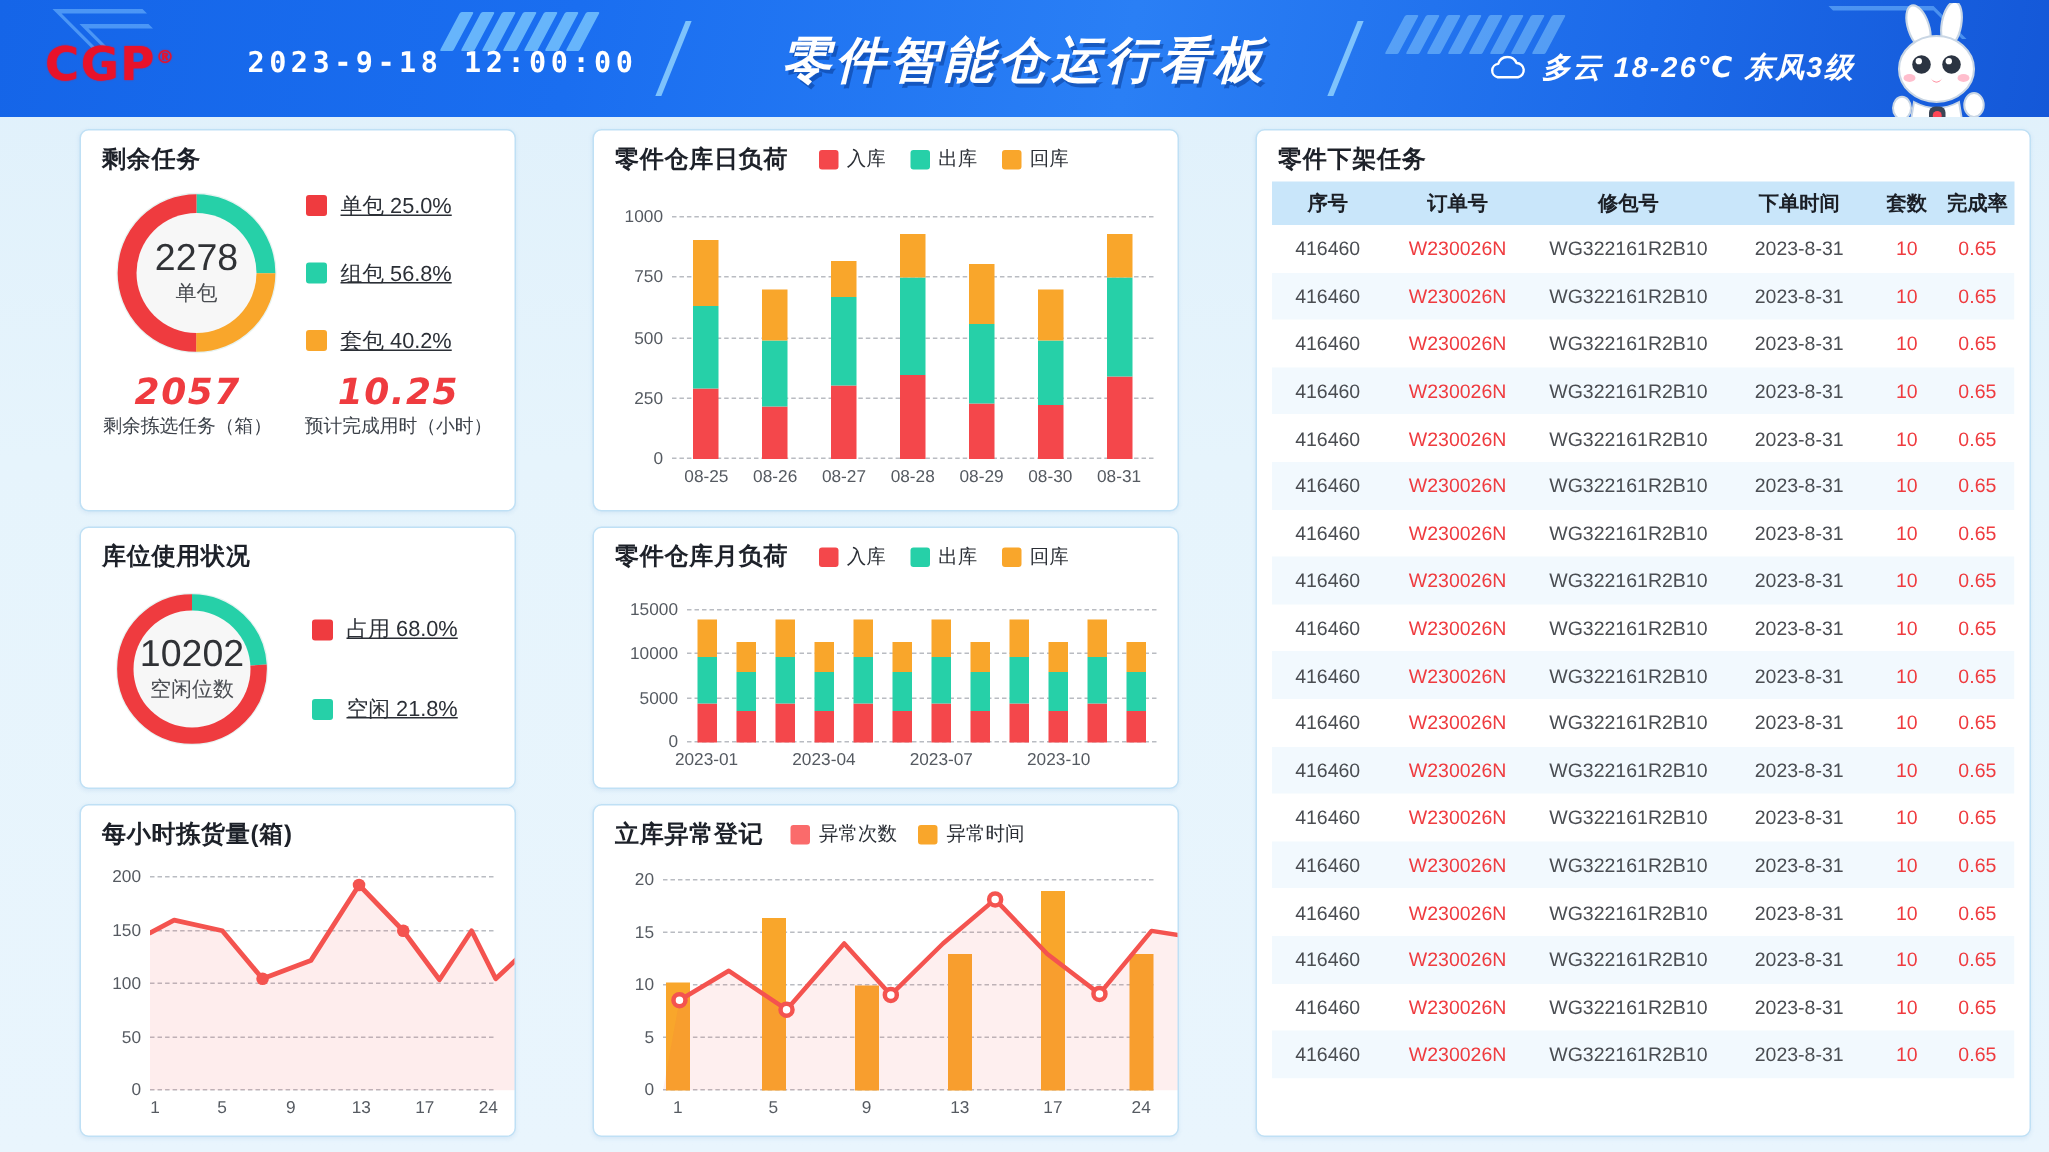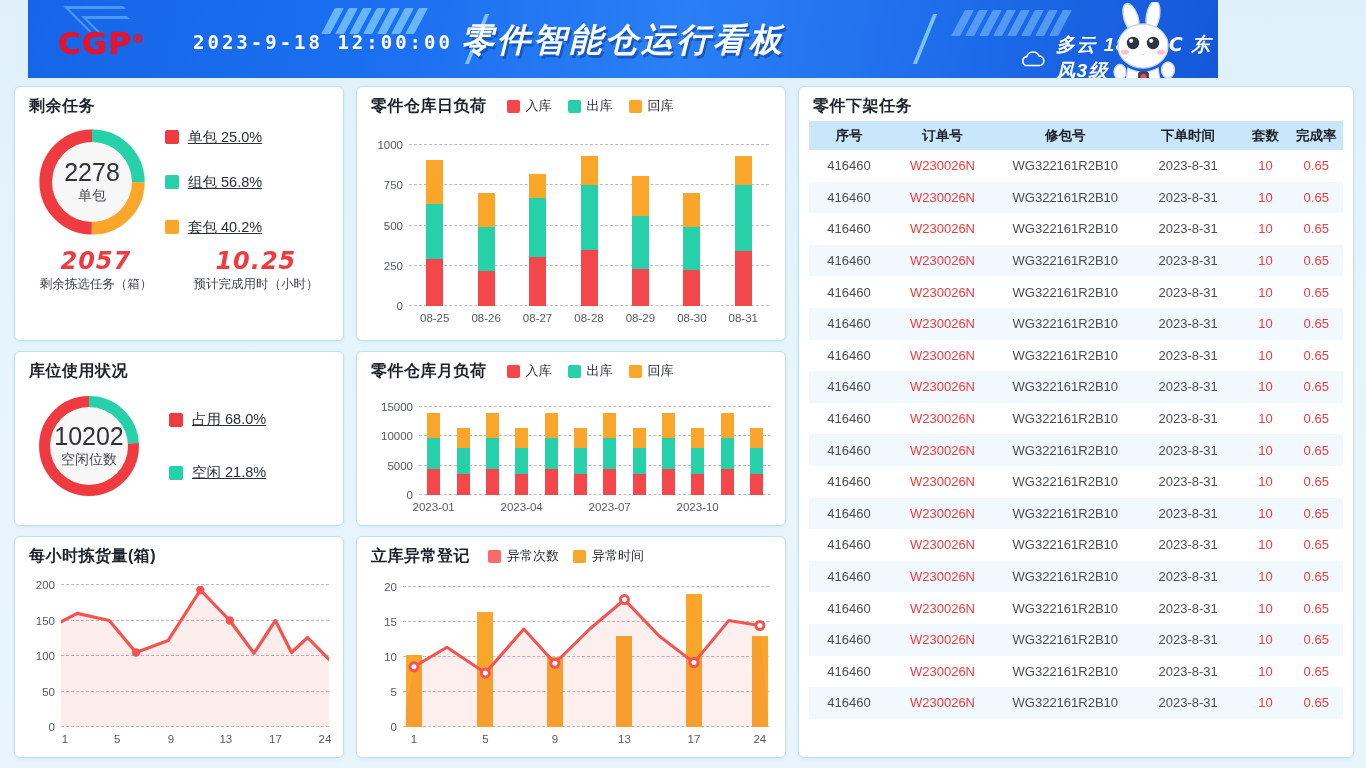--- a/index.html
+++ b/index.html
@@ -5,24 +5,23 @@
 <style>
   * { box-sizing: border-box; margin: 0; padding: 0; }
   html, body {
     width: 1366px; height: 768px; overflow: hidden;
     font-family: "Liberation Sans", "DejaVu Sans", sans-serif;
     background: linear-gradient(180deg,#dff0fb 0%, #e6f4fc 40%, #e9f5fd 100%);
   }
 
   
   .header {
-    position: relative; width: 1190px; height: 78px;
+    position: relative; width: 1366px; height: 78px;
     background: linear-gradient(100deg,#1565e8 0%, #1a6ef0 28%, #2a7ff5 55%, #1c6ae9 80%, #1458d8 100%);
     overflow: hidden;
-    margin-left: 28px;
   }
   .chev {
     position:absolute; border-left:3px solid rgba(120,190,255,.55);
     border-top:3px solid rgba(120,190,255,.55);
     width:60px; height:26px; transform: skewX(45deg);
   }
   .slashes { position:absolute; display:flex; gap:5px; }
   .slashes i { display:block; width:9px; height:26px; background:rgba(130,205,255,.75); transform: skewX(-28deg); border-radius:1px;}
   .slashes.dim i { background: rgba(150,215,255,.45); }
 
@@ -66,21 +65,21 @@
     position:absolute; top:78px; left:0; width:1366px; height:690px;
     display:flex; padding:8px 12px 10px 14px; gap:12px;
   }
   .col-left  { width:330px; display:flex; flex-direction:column; gap:10px; }
   .col-mid   { width:430px; display:flex; flex-direction:column; gap:10px; }
   .col-right { flex:1; display:flex; }
 
   .card {
     background:#ffffff; border:1px solid #bfe0f5; border-radius:6px;
     box-shadow:0 1px 3px rgba(80,140,200,.12);
-    position:relative; overflow:hidden;
+    position:relative; overflow:hidden;margin-left:39px;
   }
   .card-title {
     font-size:16px; font-weight:bold; color:#1d2129; padding:9px 0 4px 14px;
     letter-spacing:.5px;
   }
 
   
   .legend-row { display:flex; align-items:center; gap:16px; }
   .lg { display:flex; align-items:center; gap:6px; font-size:13px; color:#2b2f36; }
   .sw { width:13px; height:13px; border-radius:2px; display:inline-block; }

